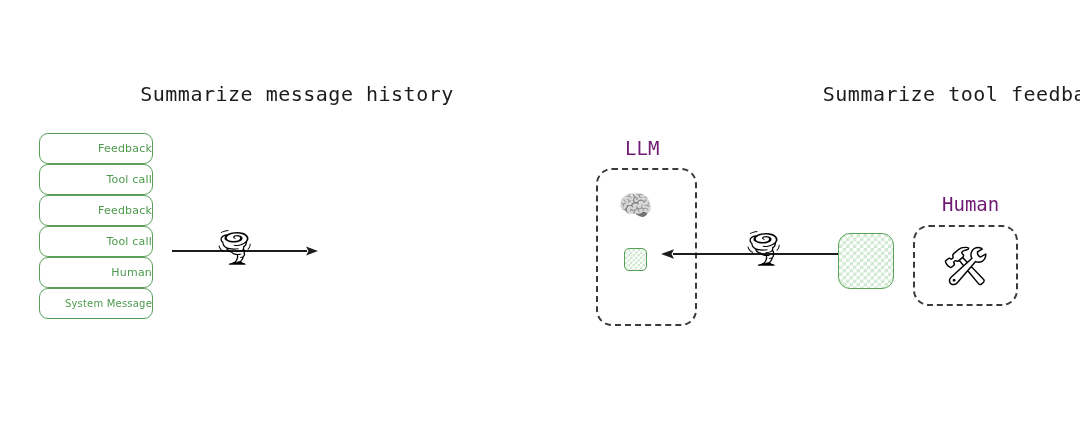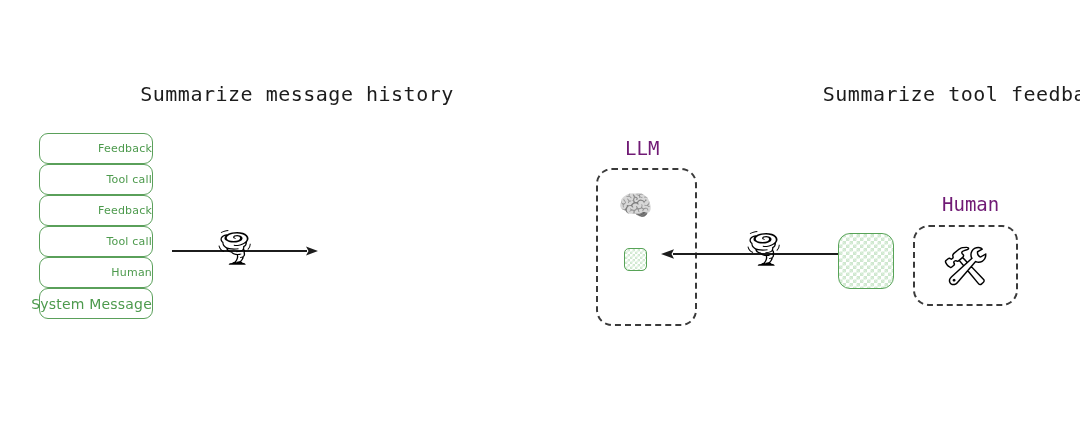--- a/index.html
+++ b/index.html
@@ -54,21 +54,21 @@
     justify-content: flex-end;
     background: #ffffff;
   }
   .msg-box .msg-label {
     font-family: "DejaVu Sans", sans-serif;
     font-size: 11px;
     color: #4d9a4d;
     letter-spacing: 0.2px;
     white-space: nowrap;
   }
-  .msg-box.wide-label .msg-label { font-size: 14px; }
+  .msg-box.wide-label .msg-label { font-size: 10px; }
 
   
   .arrow-svg { position: absolute; overflow: visible; }
   #arrow-left-group  { left: 170px; top: 215px; width: 150px; height: 40px; }
   #arrow-right-group { left: 660px; top: 226px; width: 190px; height: 24px; }
 
   
   .tornado {
     position: absolute;
     font-size: 34px;

